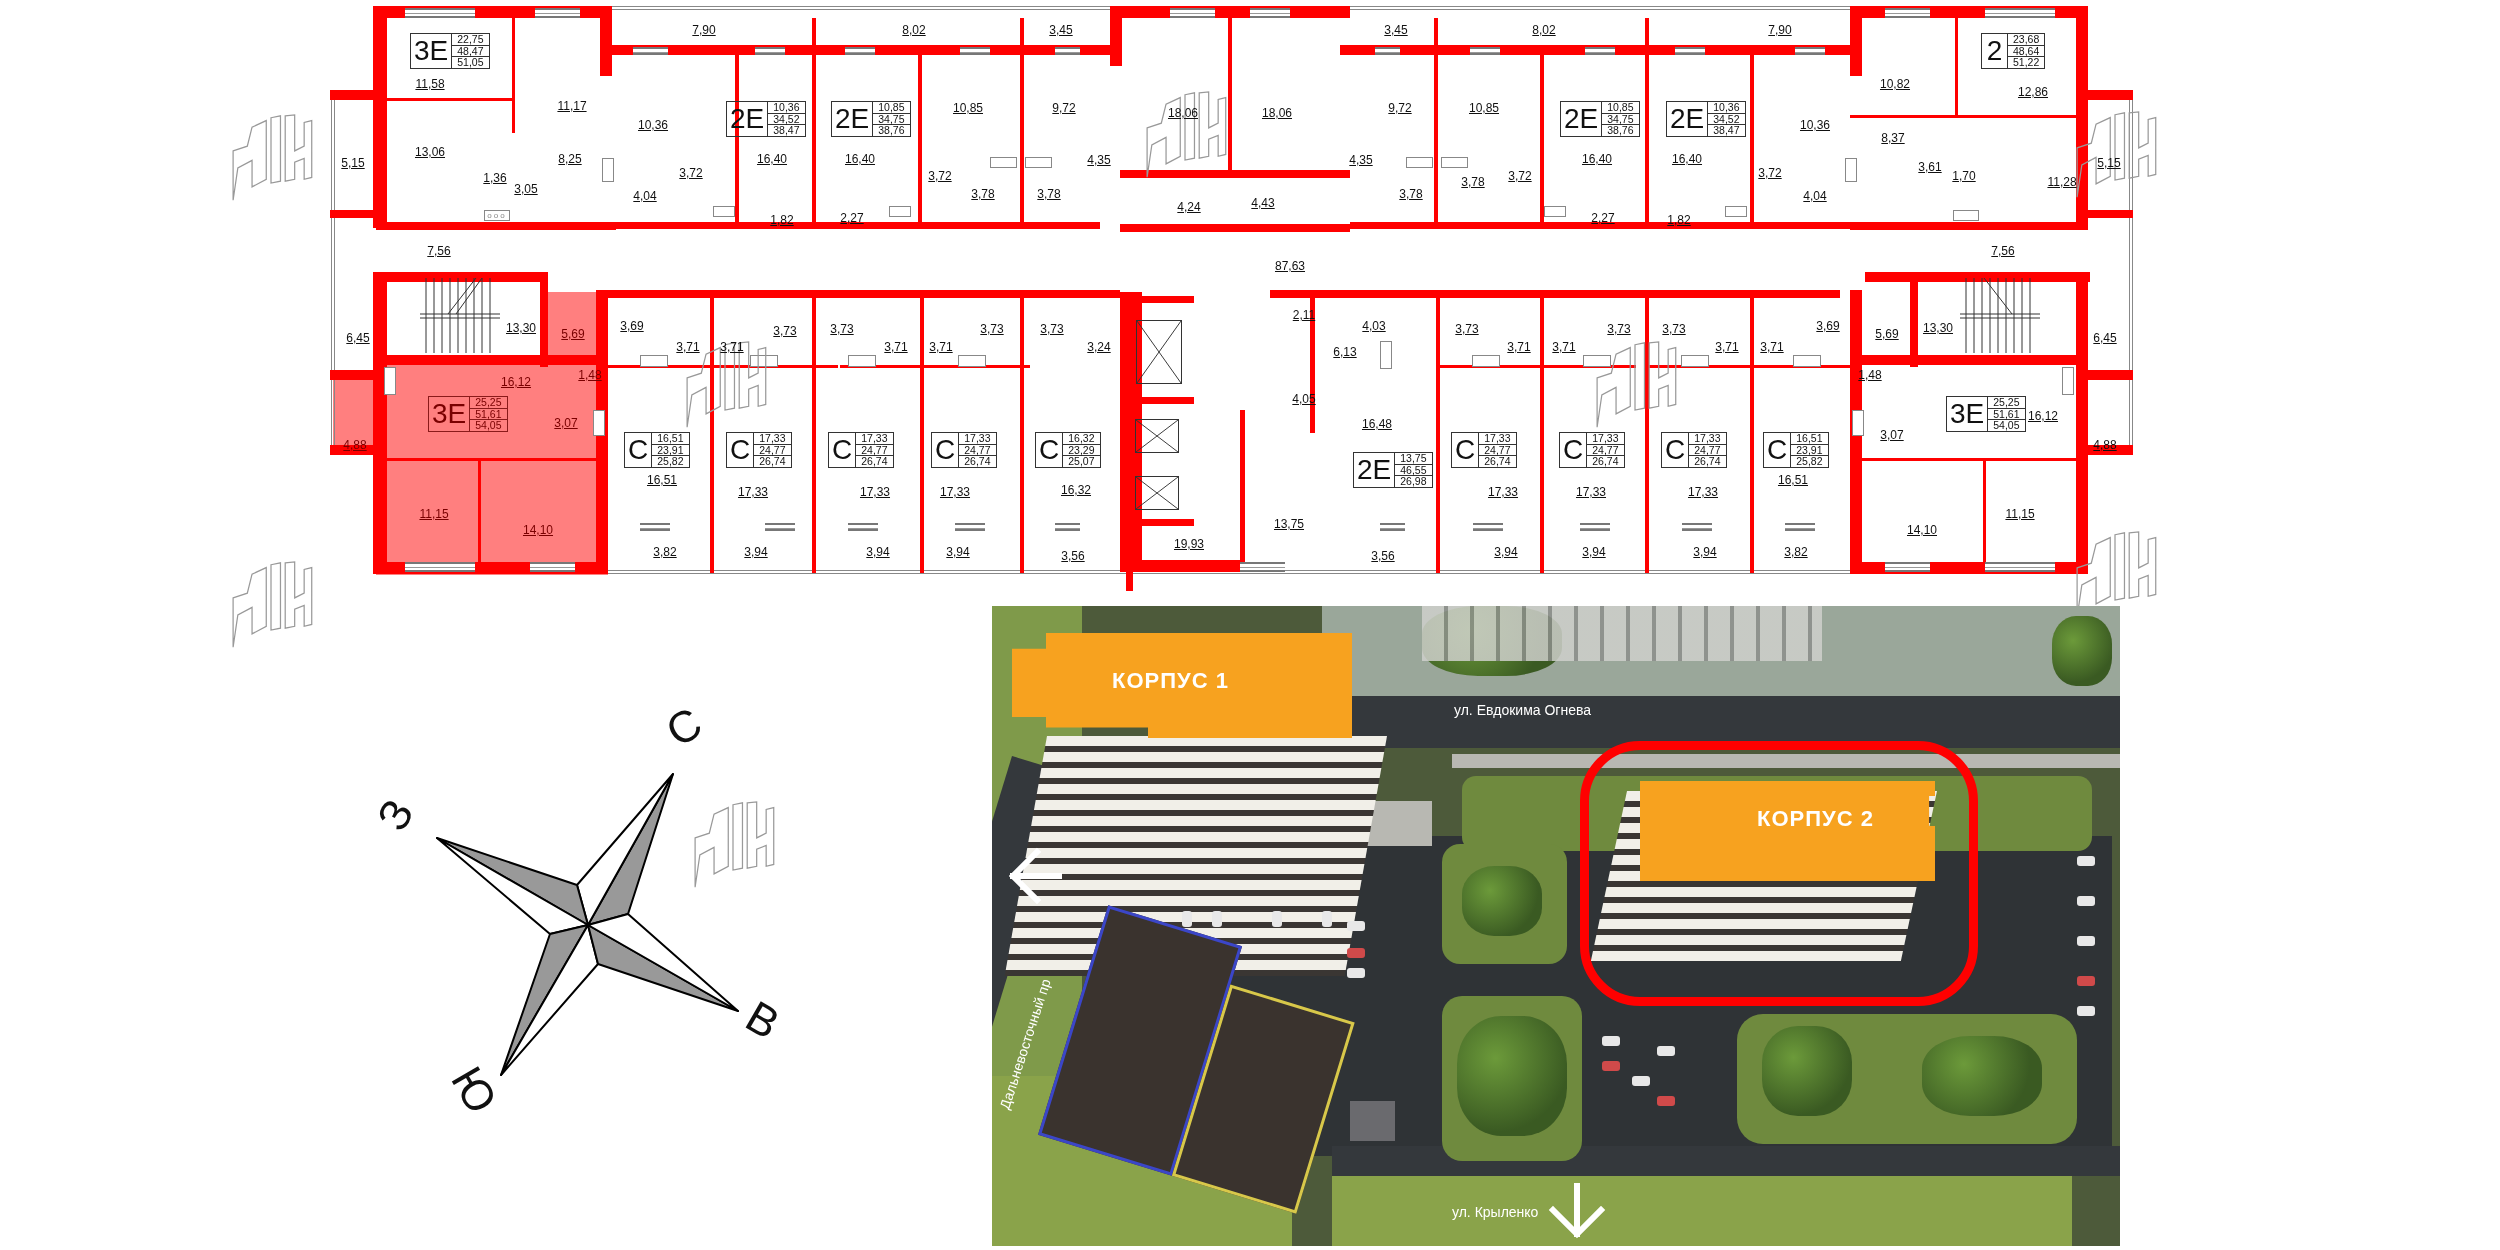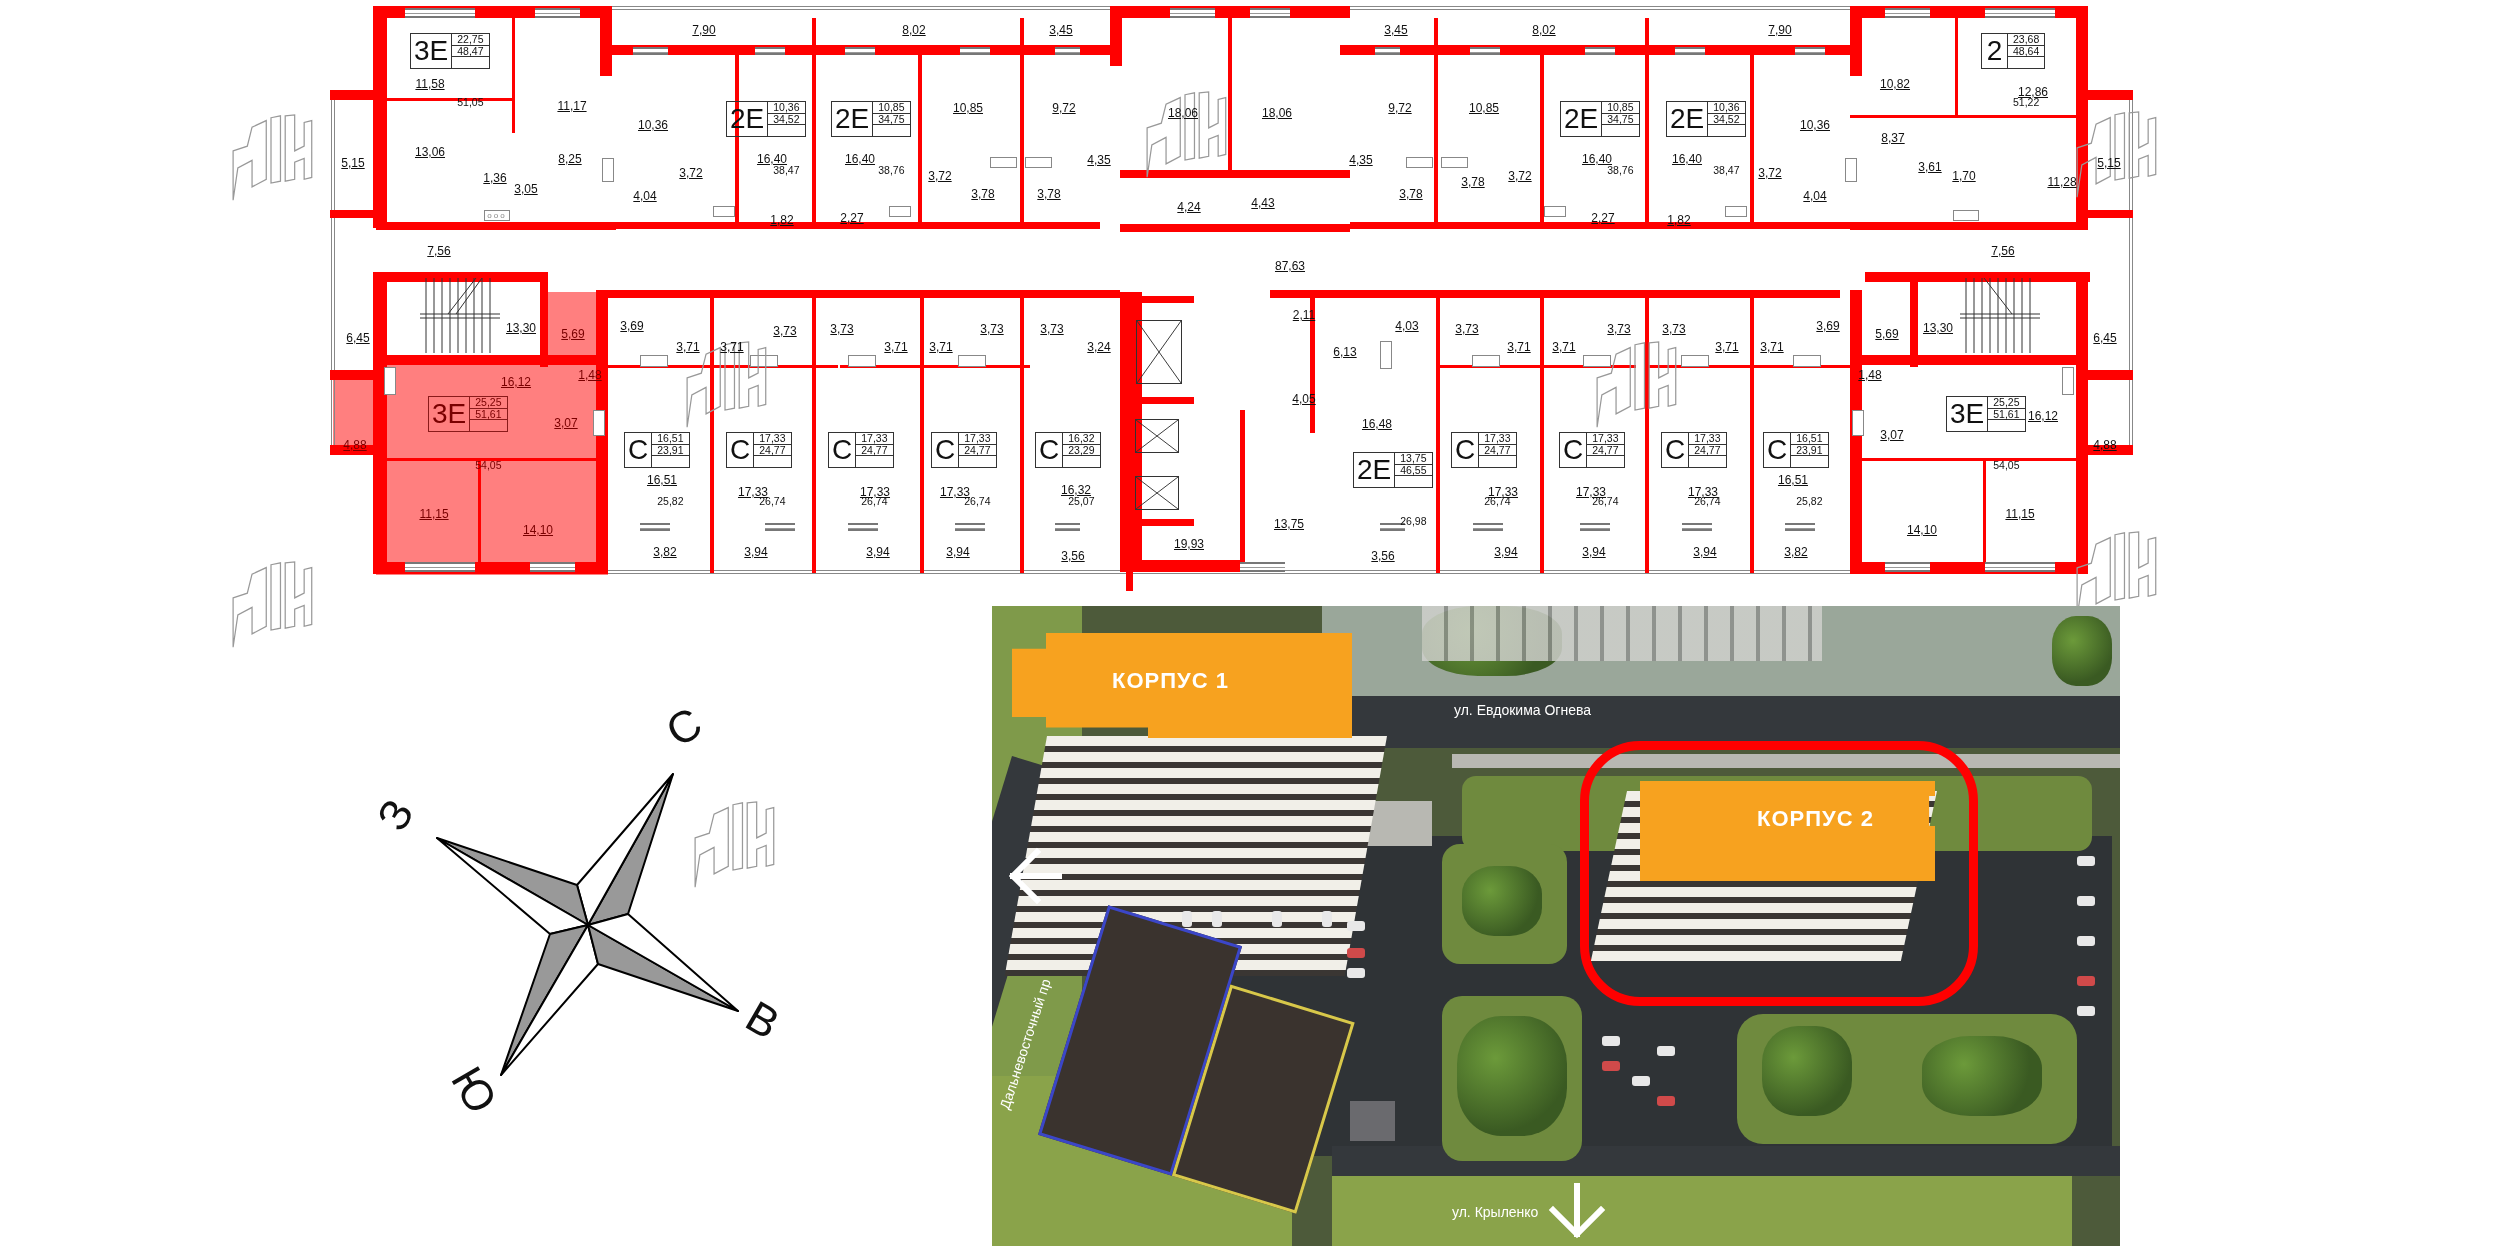--- a/index.html
+++ b/index.html
@@ -12,21 +12,21 @@
   .thin { position: absolute; background: #ff0000; }
   .glass { position: absolute; border-top: 2px solid #777; border-bottom: 2px solid #777; background: repeating-linear-gradient(180deg,#fff 0 3px,#999 3px 4px); }
   .outline { position: absolute; border: 2px solid #888; background: transparent; }
   .sel-apt { position: absolute; background: #ff7f7f; }
   .room-label { position: absolute; font-size: 12px; text-decoration: underline; color: #111; white-space: nowrap; transform: translate(-50%, -50%); }
   .sel .room-label, .room-label.sel { color: #7a0000; }
   .apt-badge { position: absolute; display: flex; border: 1.5px solid #333; background: transparent; height: 36px; }
   .apt-badge .type { font-size: 28px; line-height: 34px; padding: 0 3px; min-width: 26px; text-align: center; border-right: 1.5px solid #333; }
   .apt-badge .vals { display: flex; flex-direction: column; }
   .apt-badge .vals span { font-size: 10.5px; line-height: 11px; padding: 0 5px; border-bottom: 1px solid #333; text-align: center; height: 11.5px; }
-  .apt-badge .vals span:last-child { border-bottom: none; margin-top: 40px; }
+  .apt-badge .vals span:last-child { border-bottom: none; }
   .apt-badge.selected { border-color: #8a1a1a; color: #7a0000; }
   .apt-badge.selected .type { border-right-color: #8a1a1a; }
   .apt-badge.selected .vals span { border-bottom-color: #8a1a1a; }
   .vent { position: absolute; border: 1.5px solid #888; background: #fff; font-size: 8px; color: #888; text-align: center; letter-spacing: 2px; }
   .lift { position: absolute; border: 1.5px solid #333; }
   .lift svg { width: 100%; height: 100%; display: block; }
   .watermark { position: absolute; width: 90px; height: 90px; }
 
   
   #compass { position: absolute; left: 330px; top: 690px; width: 460px; height: 440px; }
@@ -384,21 +384,21 @@
       <div class="room-label" style="left: 1099px; top: 347px;">3,24</div>
       <div class="room-label" style="left: 875px; top: 492px;">17,33</div>
       <div class="room-label" style="left: 955px; top: 492px;">17,33</div>
       <div class="room-label" style="left: 1076px; top: 490px;">16,32</div>
       <div class="room-label" style="left: 878px; top: 552px;">3,94</div>
       <div class="room-label" style="left: 958px; top: 552px;">3,94</div>
       <div class="room-label" style="left: 1073px; top: 556px;">3,56</div>
       <div class="room-label" style="left: 1189px; top: 544px;">19,93</div>
       <div class="room-label" style="left: 1304px; top: 315px;">2,11</div>
       <div class="room-label" style="left: 1345px; top: 352px;">6,13</div>
-      <div class="room-label" style="left: 1407px; top: 326px;">4,03</div>
+      <div class="room-label" style="left: 1374px; top: 326px;">4,03</div>
       <div class="room-label" style="left: 1304px; top: 399px;">4,05</div>
       <div class="room-label" style="left: 1377px; top: 424px;">16,48</div>
       <div class="room-label" style="left: 1289px; top: 524px;">13,75</div>
       <div class="room-label" style="left: 1383px; top: 556px;">3,56</div>
       <div class="room-label" style="left: 1467px; top: 329px;">3,73</div>
       <div class="room-label" style="left: 1519px; top: 347px;">3,71</div>
       <div class="room-label" style="left: 1564px; top: 347px;">3,71</div>
       <div class="room-label" style="left: 1619px; top: 329px;">3,73</div>
       <div class="room-label" style="left: 1674px; top: 329px;">3,73</div>
       <div class="room-label" style="left: 1727px; top: 347px;">3,71</div>

